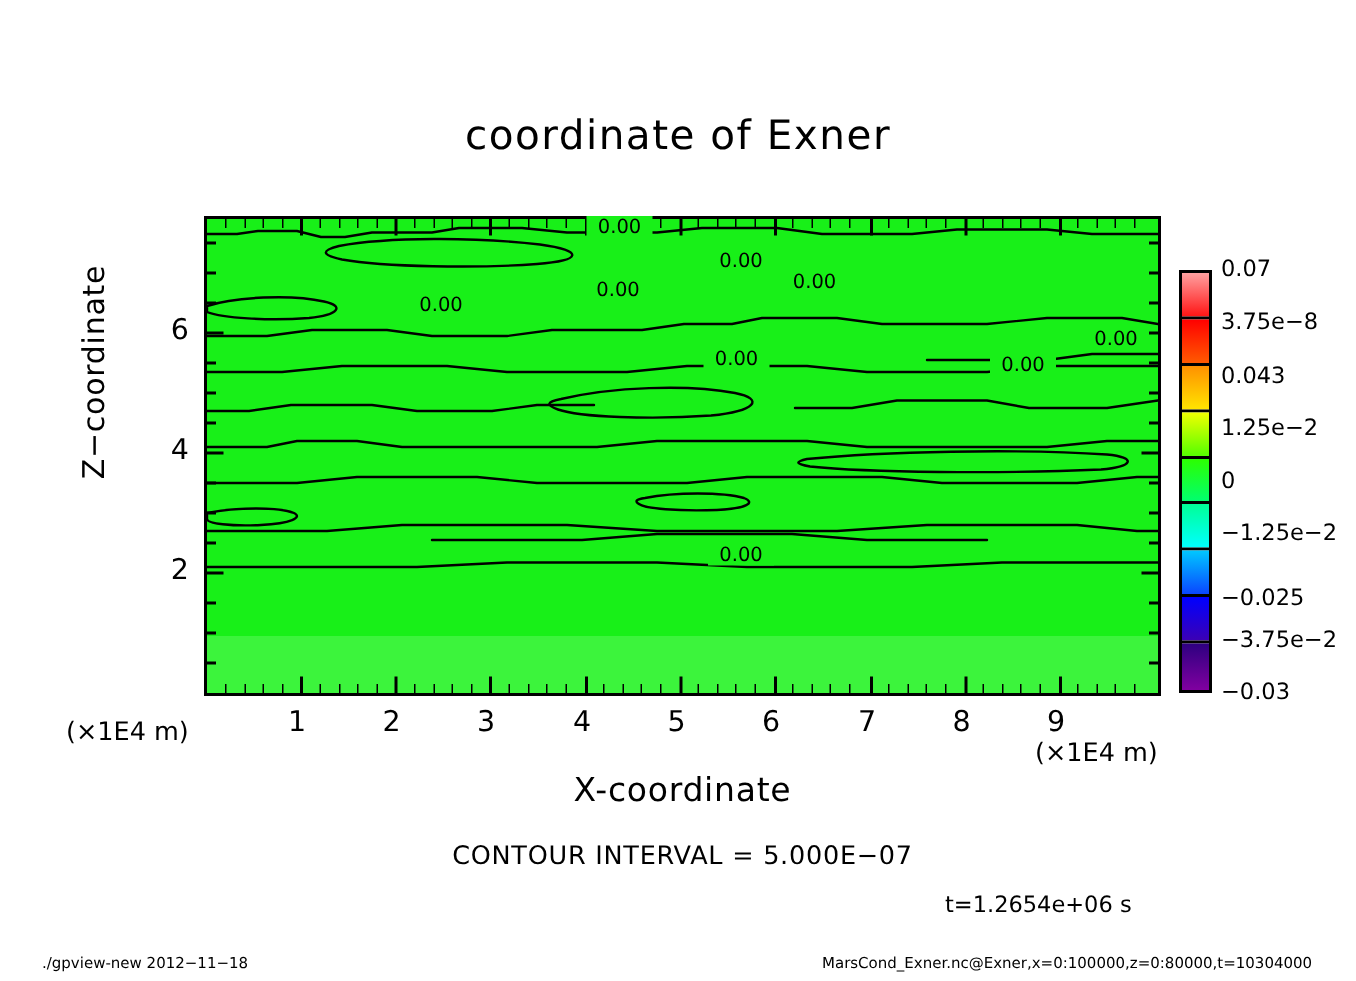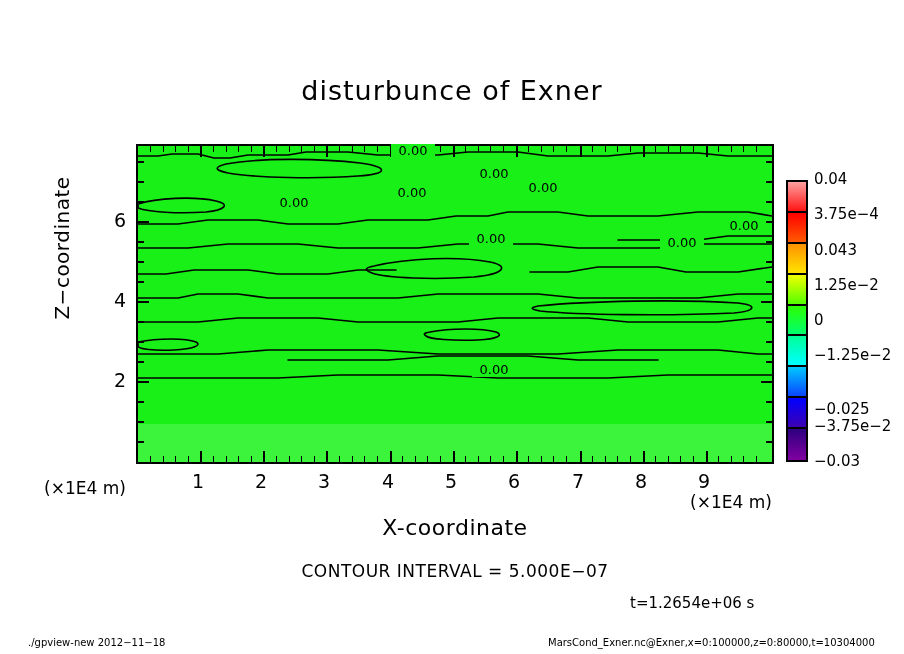--- a/index.html
+++ b/index.html
@@ -71,21 +71,21 @@
   .cb-band{width:100%;border-bottom:2px solid #000;box-sizing:border-box;}
   .cb-band:last-child{border-bottom:none;}
   .cb-tick-label{
     position:absolute;left:814px;font-size:15px;white-space:nowrap;
   }
   .contour-text{font-family:"DejaVu Sans","Liberation Sans",sans-serif;font-size:13px;fill:#000;}
 </style>
 </head>
 <body>
 
-<div class="abs" id="plot-title">disturbunce of Exner</div>
+<div class="abs" id="plot-title">coordinate of Exner</div>
 
 <div class="abs" id="plot-frame">
   <div id="plot-fill"></div>
   <div class="band-low"></div>
 
   <svg id="contour-svg" width="634" height="316" viewBox="0 0 634 316">
     <g stroke="#000" stroke-width="1.6" fill="none" stroke-linejoin="round" stroke-linecap="round">
 
       <path d="M0,10 L20,10 L34,8 L60,8 L76,12 L92,12 L110,9 L150,9 L168,6 L210,6 L240,9 L300,9 L330,6 L380,6 L410,10 L470,10 L500,7 L560,7 L590,10 L634,10"></path>
 
@@ -312,22 +312,22 @@
     <div class="cb-band" style="height: 30.8889px; background: linear-gradient(rgb(255, 0, 0), rgb(255, 90, 0));"></div>
     <div class="cb-band" style="height: 30.8889px; background: linear-gradient(rgb(255, 145, 0), rgb(255, 228, 0));"></div>
     <div class="cb-band" style="height: 30.8889px; background: linear-gradient(rgb(240, 255, 0), rgb(85, 255, 0));"></div>
     <div class="cb-band" style="height: 30.8889px; background: linear-gradient(rgb(44, 255, 0), rgb(0, 255, 110));"></div>
     <div class="cb-band" style="height: 30.8889px; background: linear-gradient(rgb(0, 255, 150), rgb(0, 255, 255));"></div>
     <div class="cb-band" style="height: 30.8889px; background: linear-gradient(rgb(0, 200, 255), rgb(10, 70, 255));"></div>
     <div class="cb-band" style="height: 30.8889px; background: linear-gradient(rgb(0, 0, 255), rgb(60, 0, 180));"></div>
     <div class="cb-band" style="height: 30.8889px; background: linear-gradient(rgb(45, 0, 128), rgb(128, 0, 160));"></div>
   </div>
 <div id="colorbar-labels">
-    <div class="cb-tick-label" style="top: 170px;">0.04</div>
-    <div class="cb-tick-label" style="top: 205.25px;">3.75e−4</div>
+    <div class="cb-tick-label" style="top: 170px;">0.07</div>
+    <div class="cb-tick-label" style="top: 205.25px;">3.75e−8</div>
     <div class="cb-tick-label" style="top: 240.5px;">0.043</div>
     <div class="cb-tick-label" style="top: 275.75px; text-align: center;">1.25e−2</div>
     <div class="cb-tick-label" style="top: 311px;">0</div>
     <div class="cb-tick-label" style="top: 346.25px;">−1.25e−2</div>
-    <div class="cb-tick-label" style="top: 400px;">−0.025</div>
+    <div class="cb-tick-label" style="top: 389px;">−0.025</div>
     <div class="cb-tick-label" style="top: 416.75px;">−3.75e−2</div>
     <div class="cb-tick-label" style="top: 452px;">−0.03</div>
   </div>
 
 </body></html>

